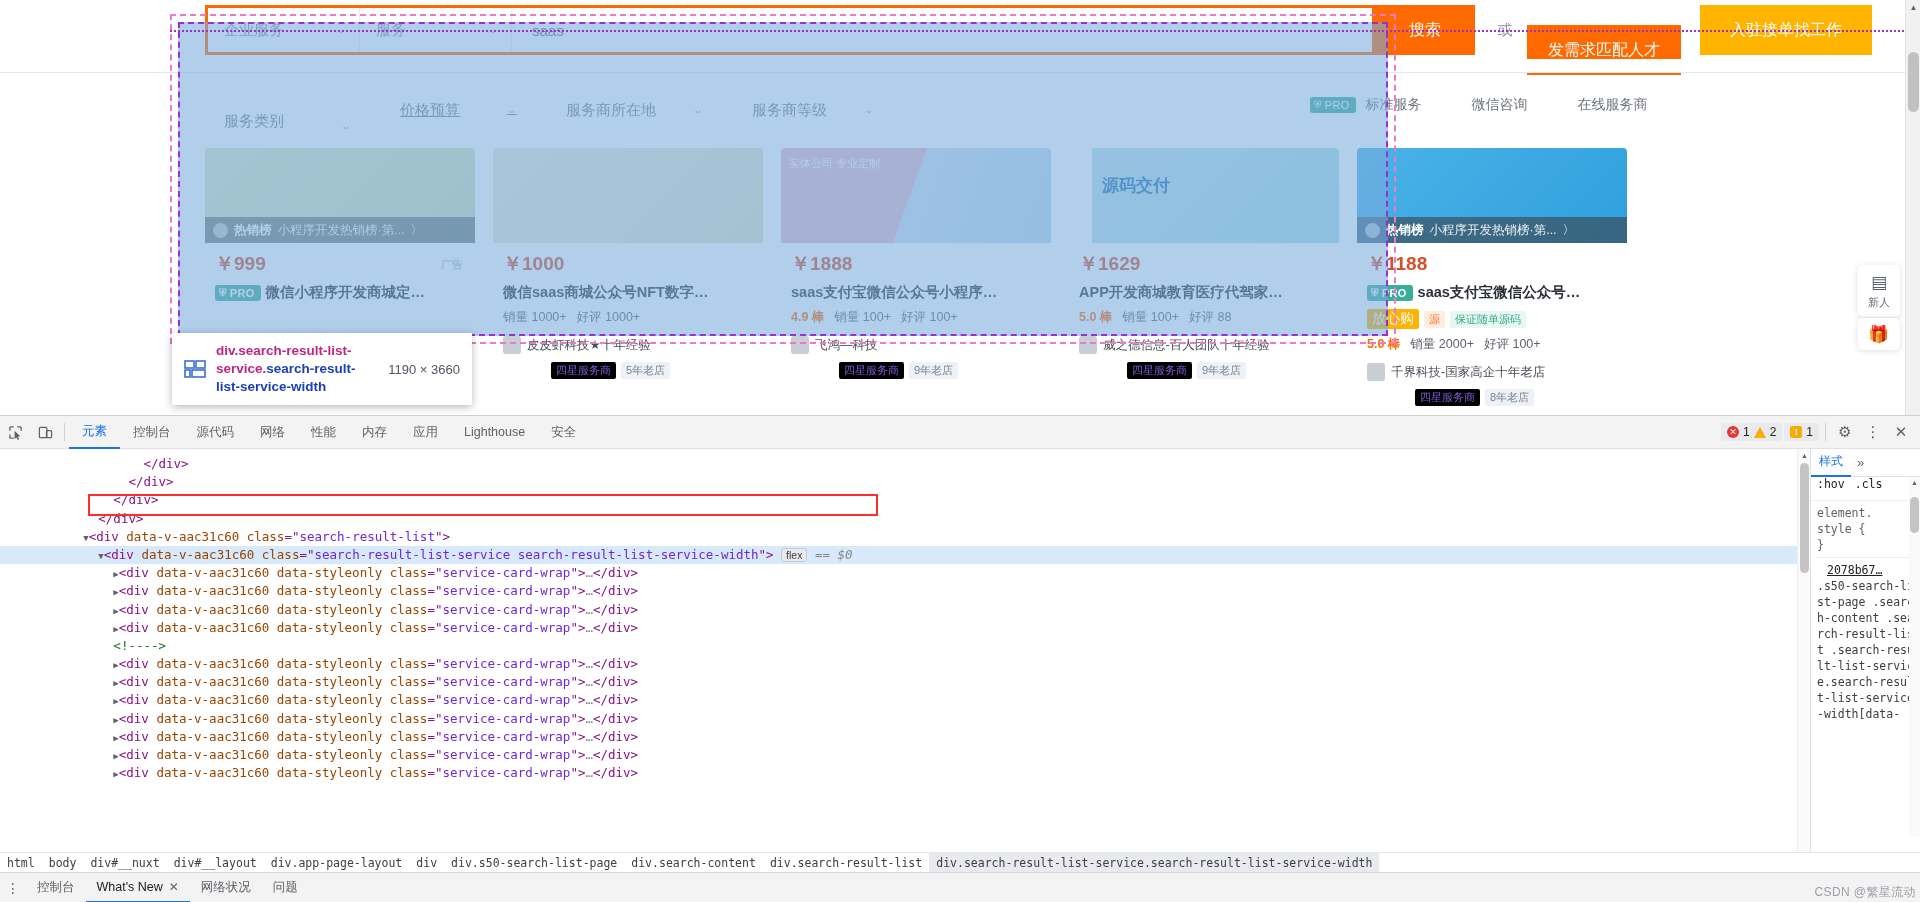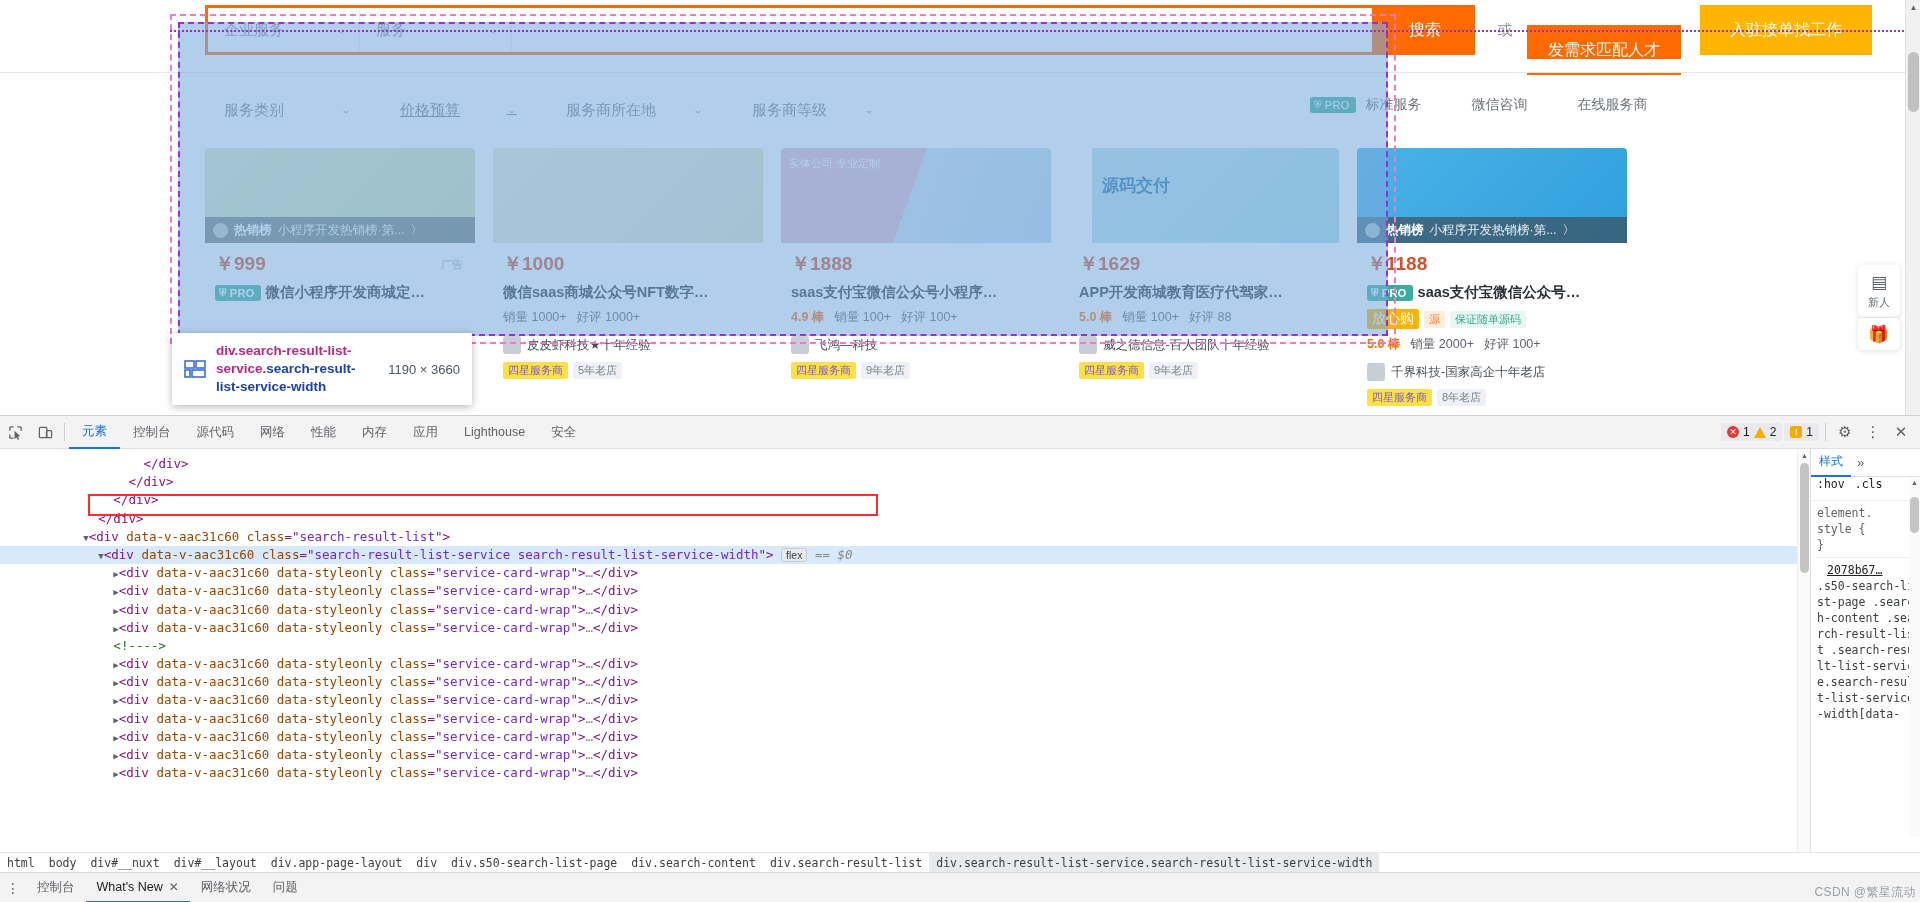--- a/index.html
+++ b/index.html
@@ -46,21 +46,21 @@
   .white-band { position:absolute; left:0; top:59px; width:1920px; height:14px; background:#fff;
      border-bottom:1px solid #e8e8e8;}
 
   
   .filter-row { position:absolute; left:205px; top:88px; width:1170px; height:44px; display:flex; gap:16px; }
   .filter-pill {
     height:44px; background:rgba(255,255,255,.55); border:1px solid rgba(255,255,255,.75);
     border-radius:3px; display:flex; align-items:center; justify-content:space-between;
     padding:0 14px 0 18px; color:#7b8089; font-size:15px;
   }
-  .fp1 { width:160px; } .fp2 { width:150px;text-decoration:underline; } .fp3 { width:170px; } .fp4 { width:155px; }
+  .fp1 { width:160px;align-items:flex-end; } .fp2 { width:150px;text-decoration:underline; } .fp3 { width:170px; } .fp4 { width:155px; }
 
   .toggles { position:absolute; left:1270px; top:96px; display:flex; align-items:center; gap:10px; }
   .tgl { width:30px; height:15px; border-radius:8px; background:rgba(255,255,255,.62); position:relative; }
   .tgl::after { content:""; position:absolute; left:2px; top:2px; width:11px; height:11px; border-radius:50%; background:#fff; }
   .pro-badge { background:#3aae9a; color:#fff; font-size:11px; border-radius:3px; padding:2px 6px 2px 4px;
       display:inline-flex; align-items:center; gap:3px; letter-spacing:.3px; }
   .tgl-label { font-size:14px; color:#6f747d; }
 
   
   .cards { position:absolute; left:205px; top:148px; width:1460px; display:flex; gap:18px; }
@@ -85,21 +85,21 @@
      white-space:nowrap; overflow:hidden; }
   .coupon-row { margin-top:7px; display:flex; align-items:center; gap:5px; }
   .coupon { background:#ffb300; color:#fff; font-size:14px; border-radius:2px; padding:1px 5px; }
   .coupon-o { background:#ffede0; color:#ff7a33; font-size:11px; border-radius:2px; padding:1px 5px; }
   .coupon-g { background:#e8f7f2; color:#35a98f; font-size:11px; border-radius:2px; padding:1px 5px; }
   .meta-row { margin-top:7px; display:flex; align-items:center; gap:10px; font-size:12.5px; color:#5d636c; }
   .meta-score { color:#ff6a00; font-weight:bold; }
   .shop-row { margin-top:10px; display:flex; align-items:center; gap:6px; font-size:12.5px; color:#4a4f57; }
   .shop-logo { width:18px; height:18px; border-radius:3px; background:#c8cdd6; }
   .shop-tags { margin-top:8px; display:flex; gap:5px; }
-  .stag { background:#fde047; color:#7a5bd0; font-size:11px; border-radius:2px; padding:1px 5px; }
+  .stag { background:#000000; color:#7a5bd0; font-size:11px; border-radius:2px; padding:1px 5px;margin-left:48px; }
   .stag2 { background:#eef2f7; color:#7b828c; font-size:11px; border-radius:2px; padding:1px 5px; }
 
   
   .sel-overlay {
     position:absolute; left:178px; top:22px; width:1210px; height:314px;
     background:rgba(120,170,220,.58); border:2px dashed #9b2fd0;
     pointer-events:none;
   }
   .sel-margin {
     position:absolute; left:170px; top:14px; width:1226px; height:330px;
@@ -215,20 +215,21 @@
 
     <div class="search-row">
       <div class="search-cat">
         <span>企业服务</span>
         <span class="caret">⌄</span>
       </div>
       <div class="search-cat search-cat2">
         <span>服务</span>
         <span class="caret">⌄</span>
       </div>
+      <div class="search-kw">saas</div>
     </div>
     <div class="btn-search">搜索</div>
     <div class="or-text">或</div>
     <div class="btn-match">发需求匹配人才</div>
     <div class="btn-join">入驻接单找工作</div>
 
     <div class="white-band"></div>
 
     <div class="filter-row">
       <div class="filter-pill fp1">

